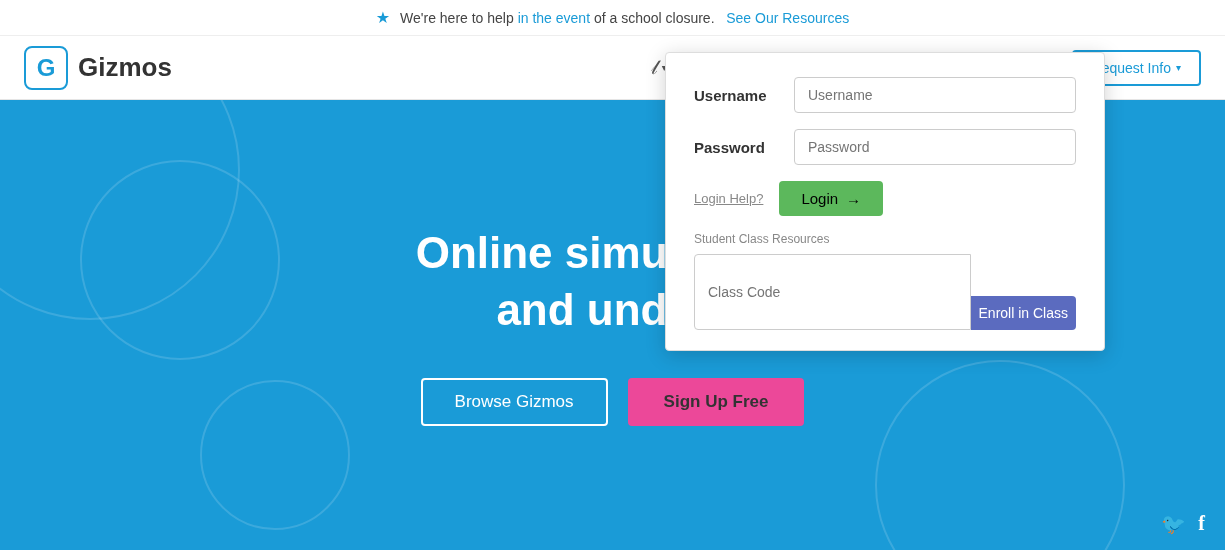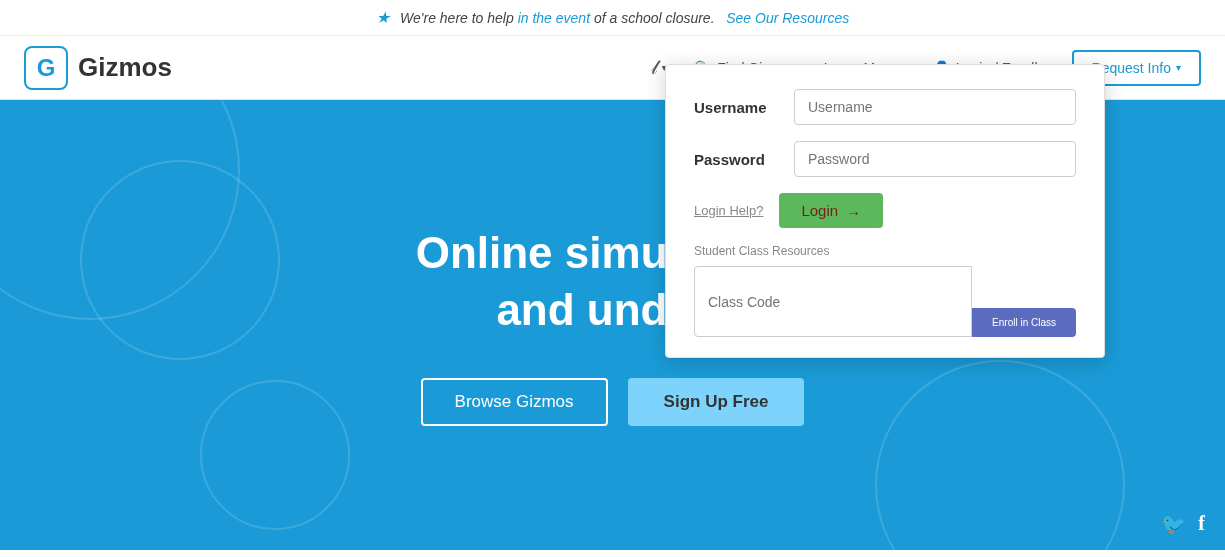--- a/index.html
+++ b/index.html
@@ -6,21 +6,20 @@
     body { font-family: 'Segoe UI', Arial, sans-serif; overflow: hidden; width: 1225px; height: 557px; }
 
     
     .top-banner {
       background: #fff;
       text-align: center;
       padding: 8px 4px;
       font-size: 14px;
       color: #444;
       border-bottom: 1px solid #eee;
-      font-style: italic;
     }
     .top-banner .star { color: #1a9bd7; margin-right: 6px; font-size: 16px; }
     .top-banner .link { color: #1a9bd7; text-decoration: none; font-weight: 500; }
 
     
     .navbar {
       background: #fff;
       display: flex;
       align-items: center;
       padding: 0 24px;
@@ -130,21 +129,21 @@
       border: 2px solid #fff;
       color: #fff;
       background: transparent;
       padding: 4px 32px;
       font-size: 17px;
       border-radius: 4px;
       cursor: pointer;
       font-weight: 500;
     }
     .btn-signup {
-      background: #7dd3fc;
+      background: #ec4899;
       color: #333;
       border: none;
       padding: 14px 36px;
       font-size: 17px;
       border-radius: 4px;
       cursor: pointer;
       font-weight: 600;
     }
     .footer-social {
       position: absolute;
@@ -156,21 +155,21 @@
     }
     .social-icon {
       color: #fff;
       font-size: 22px;
       cursor: pointer;
     }
 
     
     .dropdown-panel {
       position: absolute;
-      top: 64px;
+      top: 52px;
       right: 120px;
       width: 440px;
       background: #fff;
       border: 1px solid #ddd;
       border-radius: 4px;
       box-shadow: 0 4px 20px rgba(0,0,0,0.18);
       padding: 24px 28px 20px 28px;
       z-index: 200;
     }
     .form-row {
@@ -201,21 +200,21 @@
       gap: 16px;
       margin-bottom: 16px;
     }
     .login-help {
       color: #888;
       font-size: 13px;
       cursor: pointer;
     }
     .btn-login {
       background: #5cb85c;
-      color: #7f1d1d;
+      color: #000000;
       border: none;
       padding: 9px 22px;
       border-radius: 4px;
       font-size: 15px;
       cursor: pointer;
       display: flex;
       align-items: center;
       gap: 8px;
       font-weight: 500;
     }
@@ -234,23 +233,23 @@
       border-radius: 4px 0 0 4px;
       padding: 9px 13px;
       font-size: 14px;
       color: #999;
       outline: none;
     }
     .btn-enroll {
       background: #5b6bbf;
       color: #fff;
       border: none;
-      padding: 9px 20px;
+      padding: 9px 8px;
       border-radius: 0 4px 4px 0;
-      font-size: 10px;
+      font-size: 14px;
       cursor: pointer;
       white-space: nowrap;
       font-weight: 500;
       margin-top: 42px;
     }
 
     
     .bg-circle {
       position: absolute;
       border-radius: 50%;

